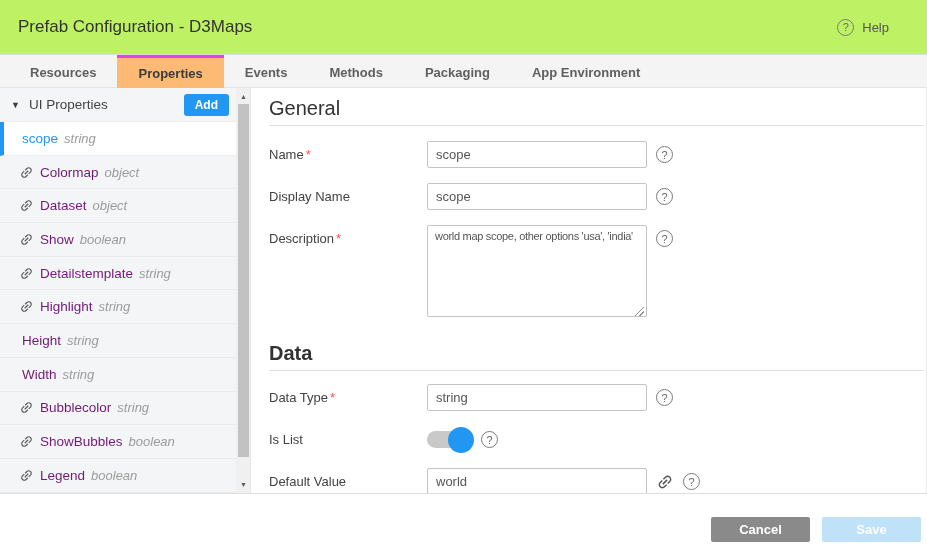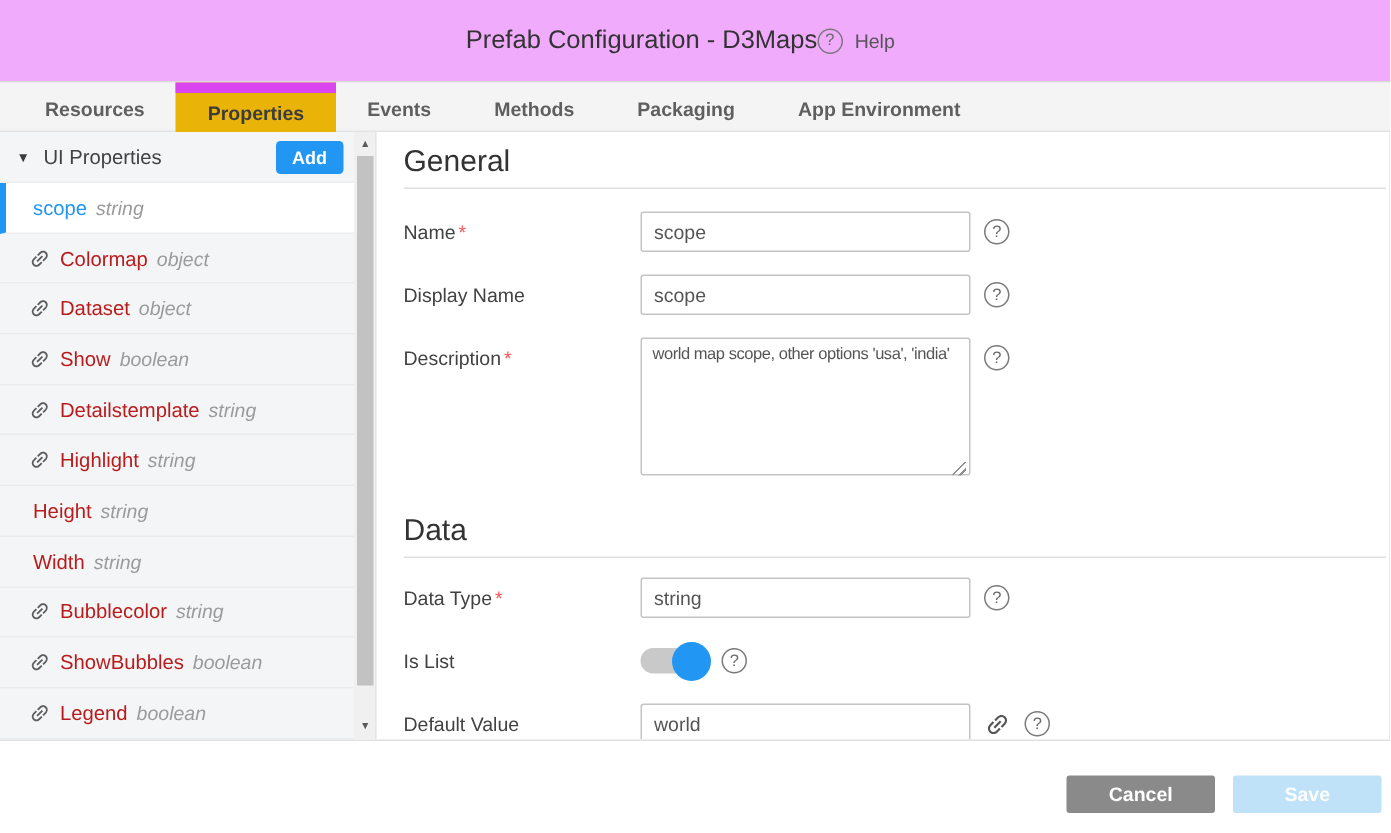--- a/index.html
+++ b/index.html
@@ -1,42 +1,42 @@
 <!DOCTYPE html>
 <html><head>
 <meta charset="utf-8">
 <style>
   * { margin:0; padding:0; box-sizing:border-box; }
   html,body { width:927px; height:555px; background:#fff; font-family:"Liberation Sans",sans-serif; overflow:hidden; }
   .app { width:927px; height:555px; display:flex; flex-direction:column; background:#fff; }
 
   
-  .header { height:55px; flex:0 0 55px; background:#f0abfc; display:flex; align-items:center; justify-content:center; padding:0 24px 0 18px; border-bottom:1px solid #dcdcdc; }
+  .header { height:55px; flex:0 0 55px; background:#bef264; display:flex; align-items:center; justify-content:space-between; padding:0 24px 0 18px; border-bottom:1px solid #dcdcdc; }
   .title { font-size:17px; color:#333; }
   .help { display:flex; align-items:center; gap:8px; color:#555; font-size:13px; cursor:pointer; margin-right:14px; }
   .qcircle { width:17px; height:17px; border:1px solid #7a7a7a; border-radius:50%; display:inline-flex; align-items:center; justify-content:center; font-size:11px; color:#6a6a6a; flex:0 0 17px; background:transparent; }
 
   
   .tabbar { height:33px; flex:0 0 33px; background:#f4f4f4; display:flex; padding-left:9px; border-bottom:1px solid #e3e3e3; }
   .tab { padding:0 21px; display:flex; align-items:center; font-size:13px; color:#5f5f5f; border-top:3px solid transparent; cursor:pointer; position:relative;font-weight:bold; }
-  .tab.active { background:#eab308; border-top:7px solid #d946ef; color:#3c3c3c; margin-bottom:-1px; }
+  .tab.active { background:#fdba74; border-top:3px solid #d946ef; color:#3c3c3c; margin-bottom:-1px; }
 
   
   .content { flex:0 0 405px; height:405px; display:flex; overflow:hidden; }
 
   
   .sidebar { width:236px; flex:0 0 236px; background:#f4f5f6; overflow:hidden; }
   .sb-header { height:34px; display:flex; align-items:center; padding:0 7px 0 11px; border-bottom:1px solid #eceeef; }
   .caret { font-size:9px; color:#3c3c3c; margin-right:9px; cursor:pointer; }
   .group-label { font-size:13.5px; color:#424242; }
   .add-btn { margin-left:auto; background:#2196f3; color:#fff; border:none; border-radius:3px; font-size:12px; font-weight:bold; padding:4px 11px; cursor:pointer; font-family:Liberation Sans, sans-serif; }
   .sb-item { height:33.7px; display:flex; align-items:center; padding-left:19px; border-bottom:1px solid #e9ebec; cursor:pointer; background:#f4f5f6; }
   .sb-item.noicon { padding-left:22px; }
   .sb-item.selected { background:#fff; border-left:4px solid #2196f3; padding-left:18px; border-bottom:1px solid #eee; }
-  .sb-name { font-size:13.5px; color:#b91c1c; margin-right:6px; white-space:nowrap; }
+  .sb-name { font-size:13.5px; color:#701a75; margin-right:6px; white-space:nowrap; }
   .sb-item.selected .sb-name { color:#2196f3; }
   .sb-type { font-size:13px; font-style:italic; color:#9b9b9b; }
   .link-icon { width:15px; height:15px; margin-right:6px; display:inline-flex; flex:0 0 15px; }
   .link-icon svg { width:15px; height:15px; fill:#5d5d5d; transform:rotate(-45deg); }
 
   
   .vscroll { width:15px; flex:0 0 15px; background:#f0f0f0; position:relative; border-right:1px solid #e5e5e5; }
   .scroll-btn { position:absolute; left:0; width:15px; height:14px; display:flex; align-items:center; justify-content:center; font-size:7px; color:#5a5a5a; cursor:pointer; }
   .scroll-btn.up { top:1px; }
   .scroll-btn.down { bottom:2px; }
@@ -222,21 +222,21 @@
         </div>
         <div class="ctrl top">
           <span class="ta-wrap">
             <textarea class="tarea" wrap="off" style="">world map scope, other options 'usa', 'india'</textarea>
             <span class="resize-corner"></span>
           </span>
           <span class="qcircle" style="margin-top:5px;">?</span>
         </div>
       </div>
 
-      <div class="section-title" style="margin-top:12px;">Data</div>
+      <div class="section-title" style="margin-top:12px;font-weight:bold;">Data</div>
 
       <div class="frow tight">
         <div class="flabel">
           <span>Data Type</span><span class="req">*</span>
         </div>
         <div class="ctrl">
           <input class="tbox" type="text" value="string" style="">
           <span class="qcircle">?</span>
         </div>
       </div>

